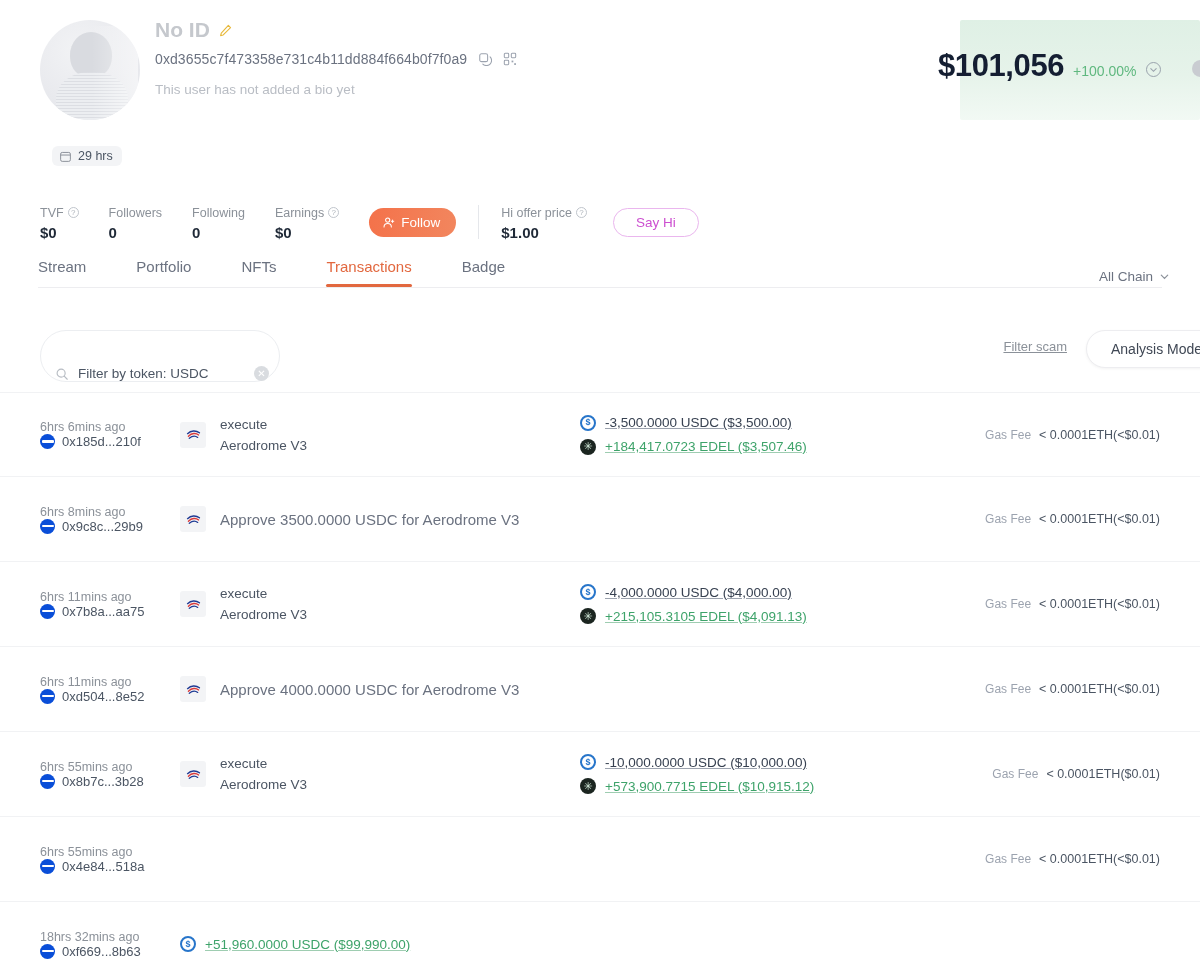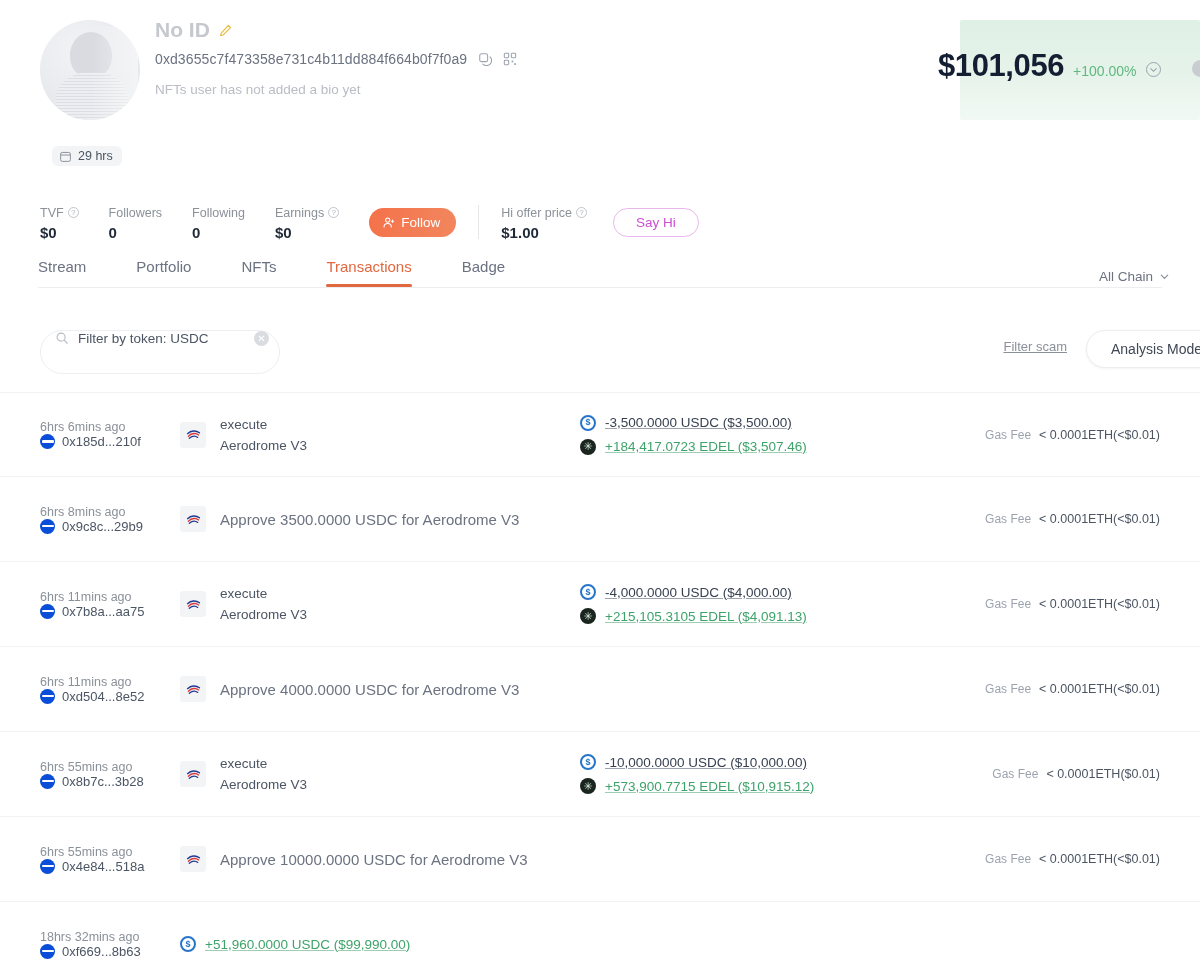--- a/index.html
+++ b/index.html
@@ -111,23 +111,23 @@
   }
   .tabs-underline { height:1px; background:#ededf0; margin: 0 38px; }
   .all-chain {
     position:absolute; right: 30px; top: 11px;
     font-size:13.5px; color:#6b7280; display:flex; align-items:center; gap:6px; cursor:pointer;
   }
 
   
   .filter-bar { position:absolute; left:0; top:330px; width:1200px; height:40px; }
   .search-box {
-    position:absolute; left:40px; top:0; width:240px; height:44px;
+    position:absolute; left:40px; top:0; width:240px; height:52px;
     background:#fff; border:1px solid #eceef1; border-radius:999px;
-    display:flex; align-items:flex-start; padding: 0 10px 0 14px; gap:9px;
+    display:flex; align-items:flex-end; padding: 0 10px 0 14px; gap:9px;
   }
   .search-text { font-size:13.5px; color:#4b5563; flex:1; }
   .clear-x {
     width:15px; height:15px; border-radius:50%; background:#d9dce0; color:#fff;
     font-size:10px; line-height:15px; text-align:center; cursor:pointer;
   }
   .filter-scam {
     position:absolute; right: 133px; top: 9px; font-size:13px; color:#8b9199;
     text-decoration: underline; cursor:pointer;
   }
@@ -228,21 +228,21 @@
       <svg width="14" height="14" viewBox="0 0 16 16">
         <rect x="1.5" y="1.5" width="5" height="5" rx="1" fill="none" stroke="#9ca3af" stroke-width="1.2"></rect>
         <rect x="9.5" y="1.5" width="5" height="5" rx="1" fill="none" stroke="#9ca3af" stroke-width="1.2"></rect>
         <rect x="1.5" y="9.5" width="5" height="5" rx="1" fill="none" stroke="#9ca3af" stroke-width="1.2"></rect>
         <rect x="9.8" y="9.8" width="2" height="2" fill="#9ca3af"></rect>
         <rect x="12.8" y="12.8" width="2" height="2" fill="#9ca3af"></rect>
       </svg>
     </span>
   </div>
 
-  <div class="bio-text">NFTs user has not added a bio yet</div>
+  <div class="bio-text">This user has not added a bio yet</div>
 
   <div class="time-chip">
     <svg width="13" height="13" viewBox="0 0 16 16">
         <rect x="2" y="3" width="12" height="11" rx="2" fill="none" stroke="currentColor" stroke-width="1.2"></rect>
         <path d="M2 6.2 H14" stroke="currentColor" stroke-width="1.2"></path>
       </svg>
     <span>29 hrs</span>
   </div>
 
   <div class="stats">
@@ -493,30 +493,20 @@
     </div>
 
     <div class="tx-row">
       <div class="col-time">
         <div class="tx-time">6hrs 55mins ago</div>
         <div class="tx-hash-line">
           <span class="chain-dot"></span>
           <span class="tx-hash">0x4e84...518a</span>
         </div>
       </div>
-      <div class="col-action" style="flex:0 0 700px">
-        <span class="proto-icon">
-          <svg width="17" height="17" viewBox="0 0 20 20">
-              <path d="M3 9 C7 5 13 5 17 8" stroke="#1f3a93" stroke-width="1.6" fill="none" stroke-linecap="round"></path>
-              <path d="M4 12 C8 8 13 8 16 10.5" stroke="#d93b3b" stroke-width="1.6" fill="none" stroke-linecap="round"></path>
-              <path d="M5 14.5 C8.5 11.5 12.5 11.5 15 13.5" stroke="#1f3a93" stroke-width="1.4" fill="none" stroke-linecap="round"></path>
-            </svg>
-        </span>
-        <span class="action-single">Approve 10000.0000 USDC for Aerodrome V3</span>
-      </div>
       <div class="col-gas">
         <span class="gas-label">Gas Fee</span>
         <span class="gas-value">&lt; 0.0001ETH(&lt;$0.01)</span>
       </div>
     </div>
 
     <div class="tx-row">
       <div class="col-time">
         <div class="tx-time">18hrs 32mins ago</div>
         <div class="tx-hash-line">

